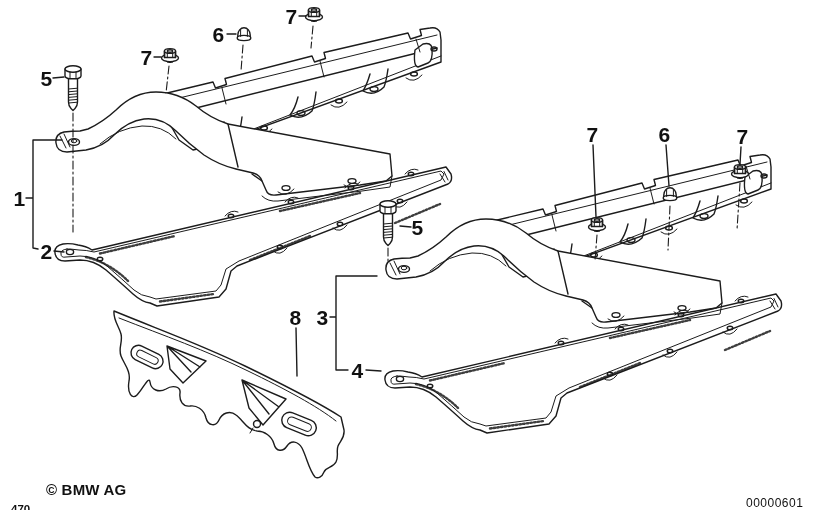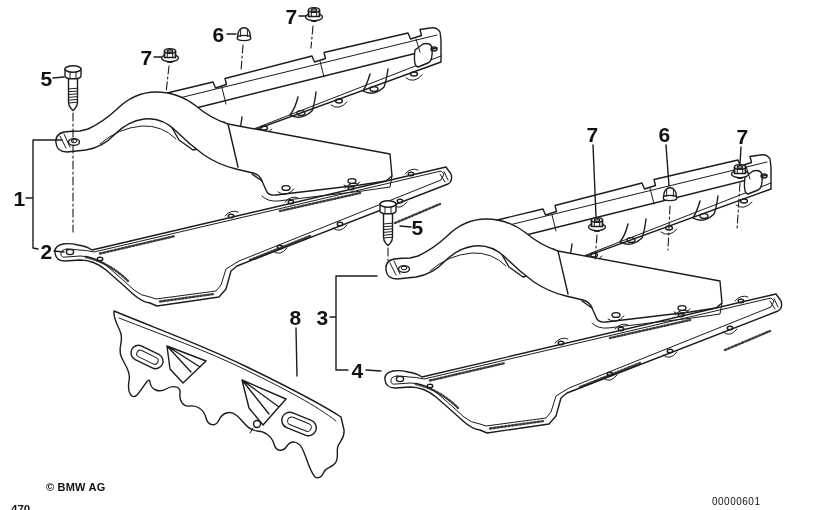--- a/index.html
+++ b/index.html
@@ -17,25 +17,25 @@
   svg .axis { stroke-dasharray:8 3 2 3; stroke-width:1.1; }
   svg .thin { stroke-width:1; }
   svg .stipple { stroke-dasharray:1.6 2.1; stroke-width:2.4; opacity:.85; }
   .callout {
     position:absolute; transform:translate(-50%,-50%);
     font-size:21px; font-weight:bold; line-height:1; letter-spacing:-0.5px;
     cursor:pointer;
   }
   .footer-copyright {
     position:absolute; left:46px; top:481px;
-    font-size:11px; font-weight:bold; letter-spacing:0.2px;
+    font-size:15px; font-weight:bold; letter-spacing:0.2px;
   }
   .doc-number {
-    position:absolute; left:712px; top:496px;
-    font-size:10px; letter-spacing:0.5px;
+    position:absolute; left:746px; top:496px;
+    font-size:12px; letter-spacing:0.5px;
   }
   .page-number {
     position:absolute; left:11px; top:503px;
     font-size:11.5px; font-weight:bold;
   }
 </style>
 </head>
 <body>
 
 <div class="stage">

